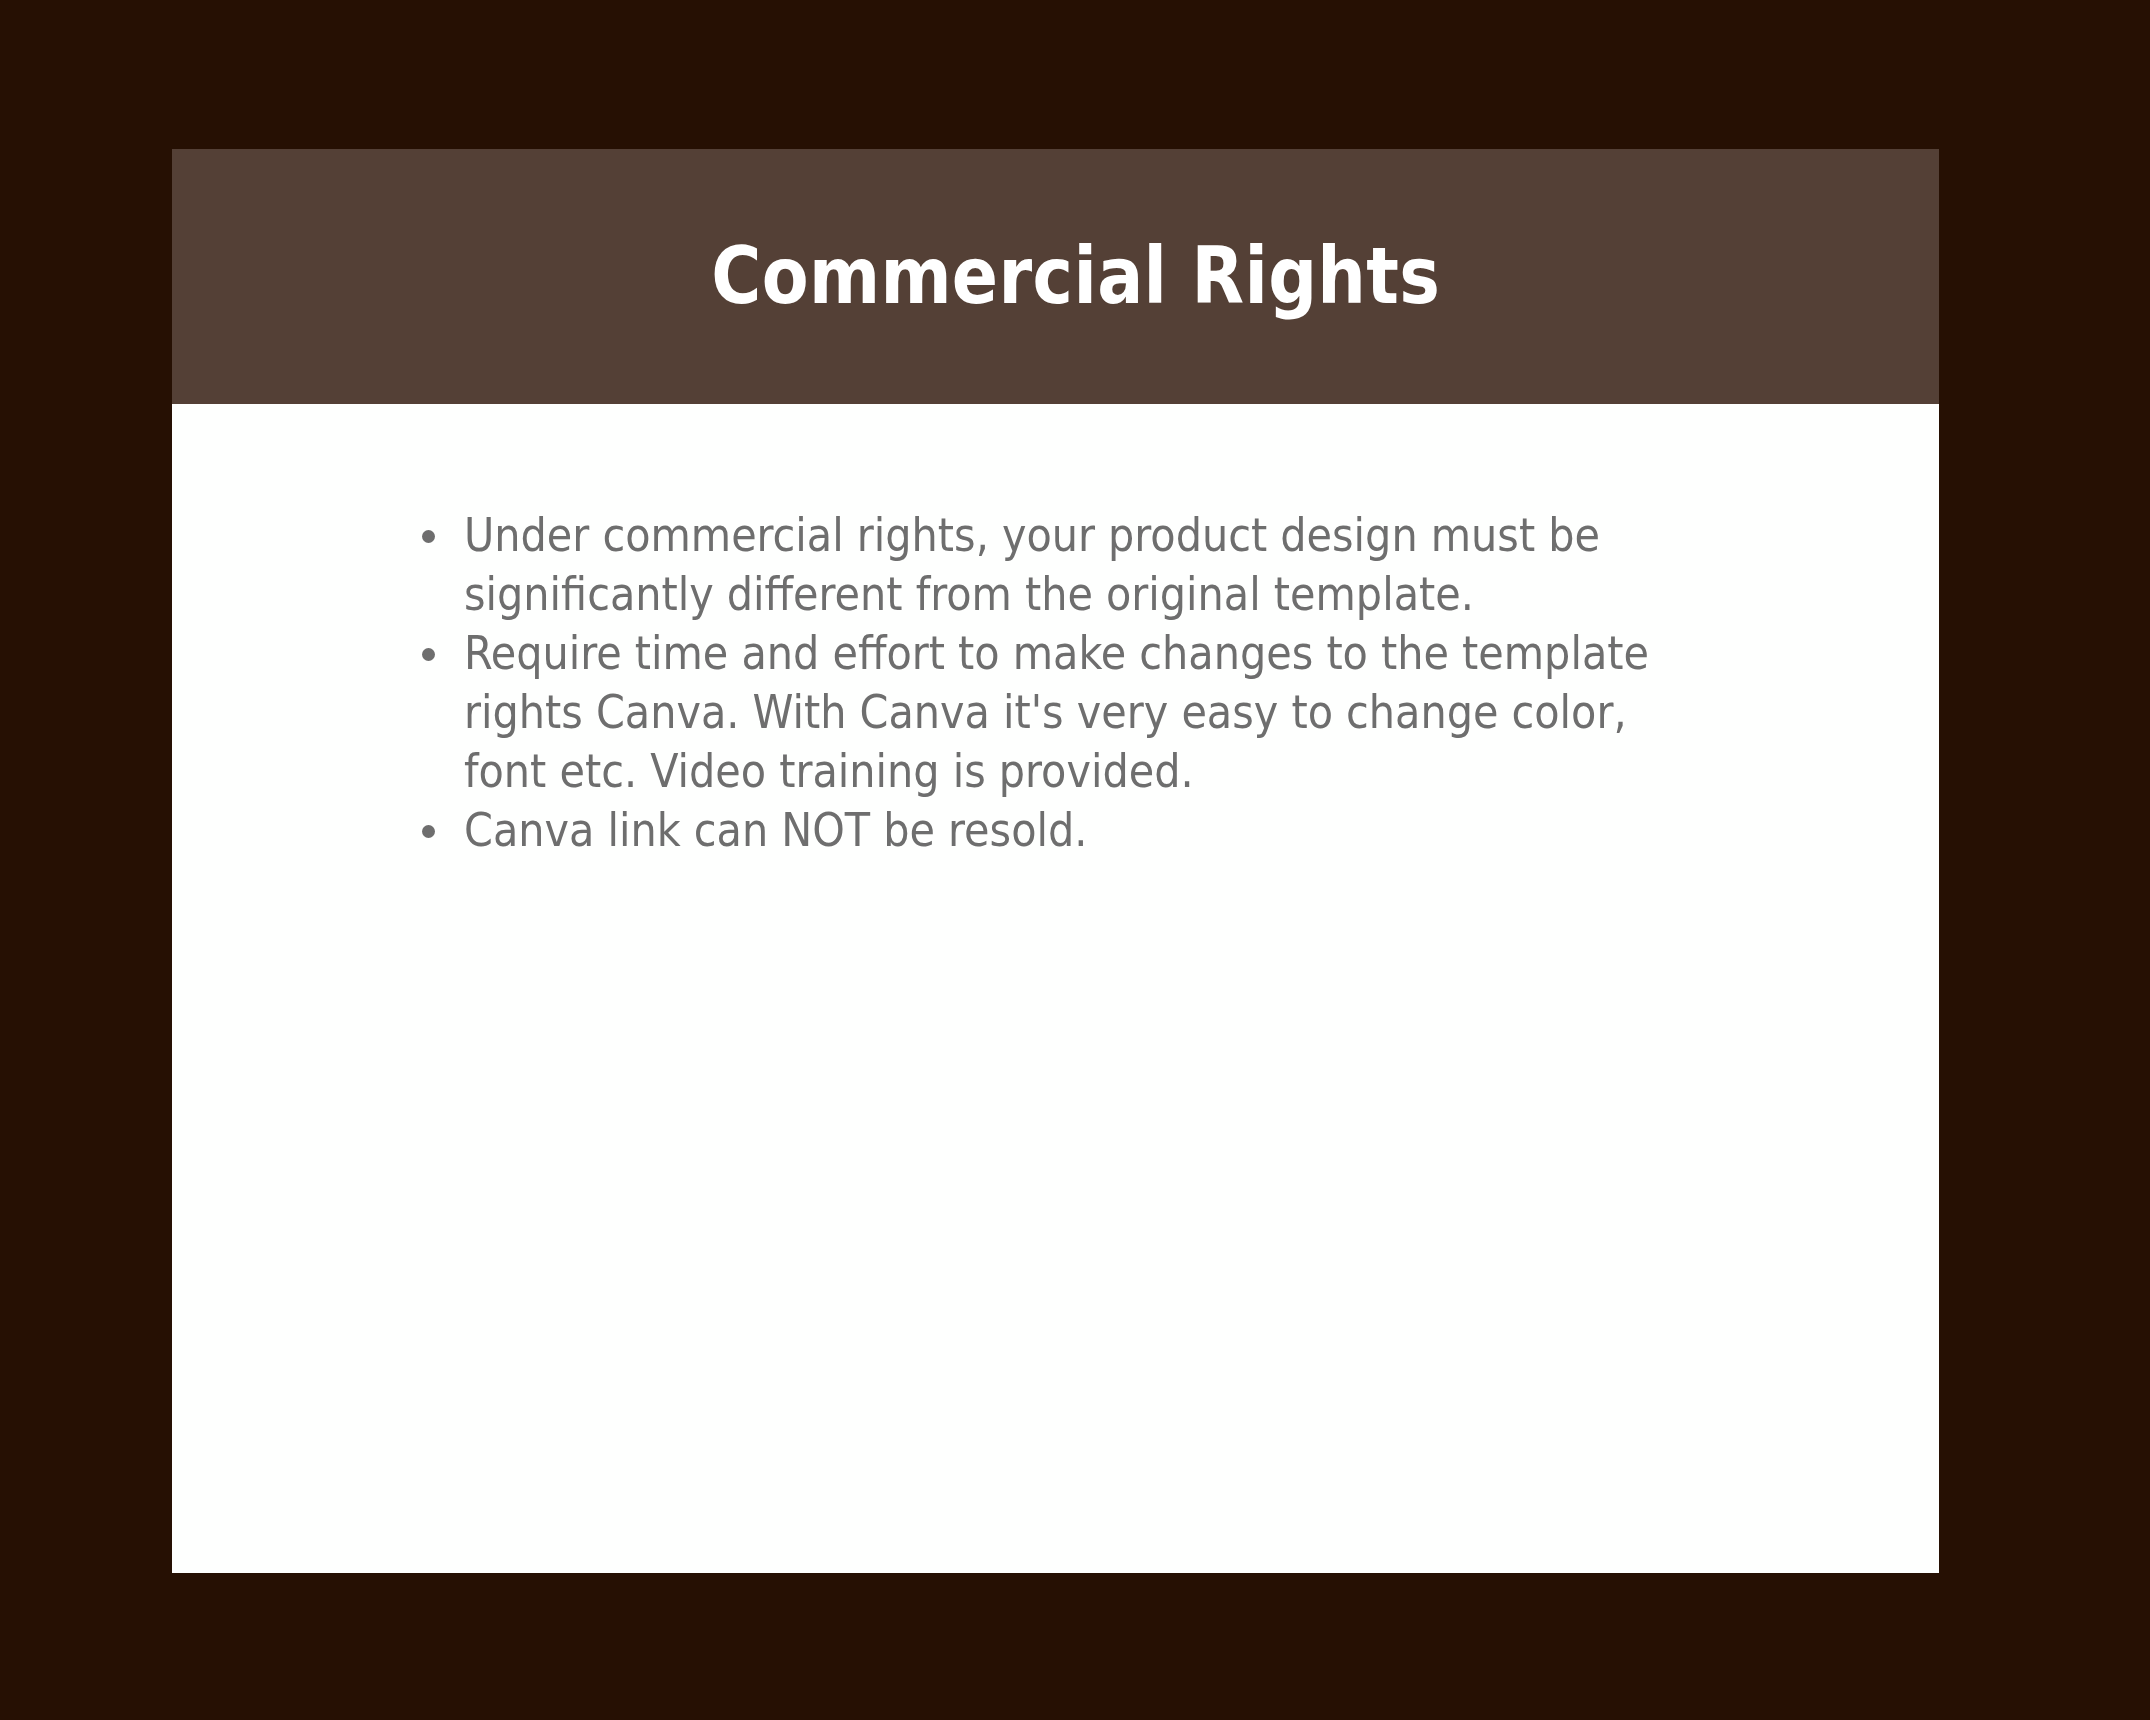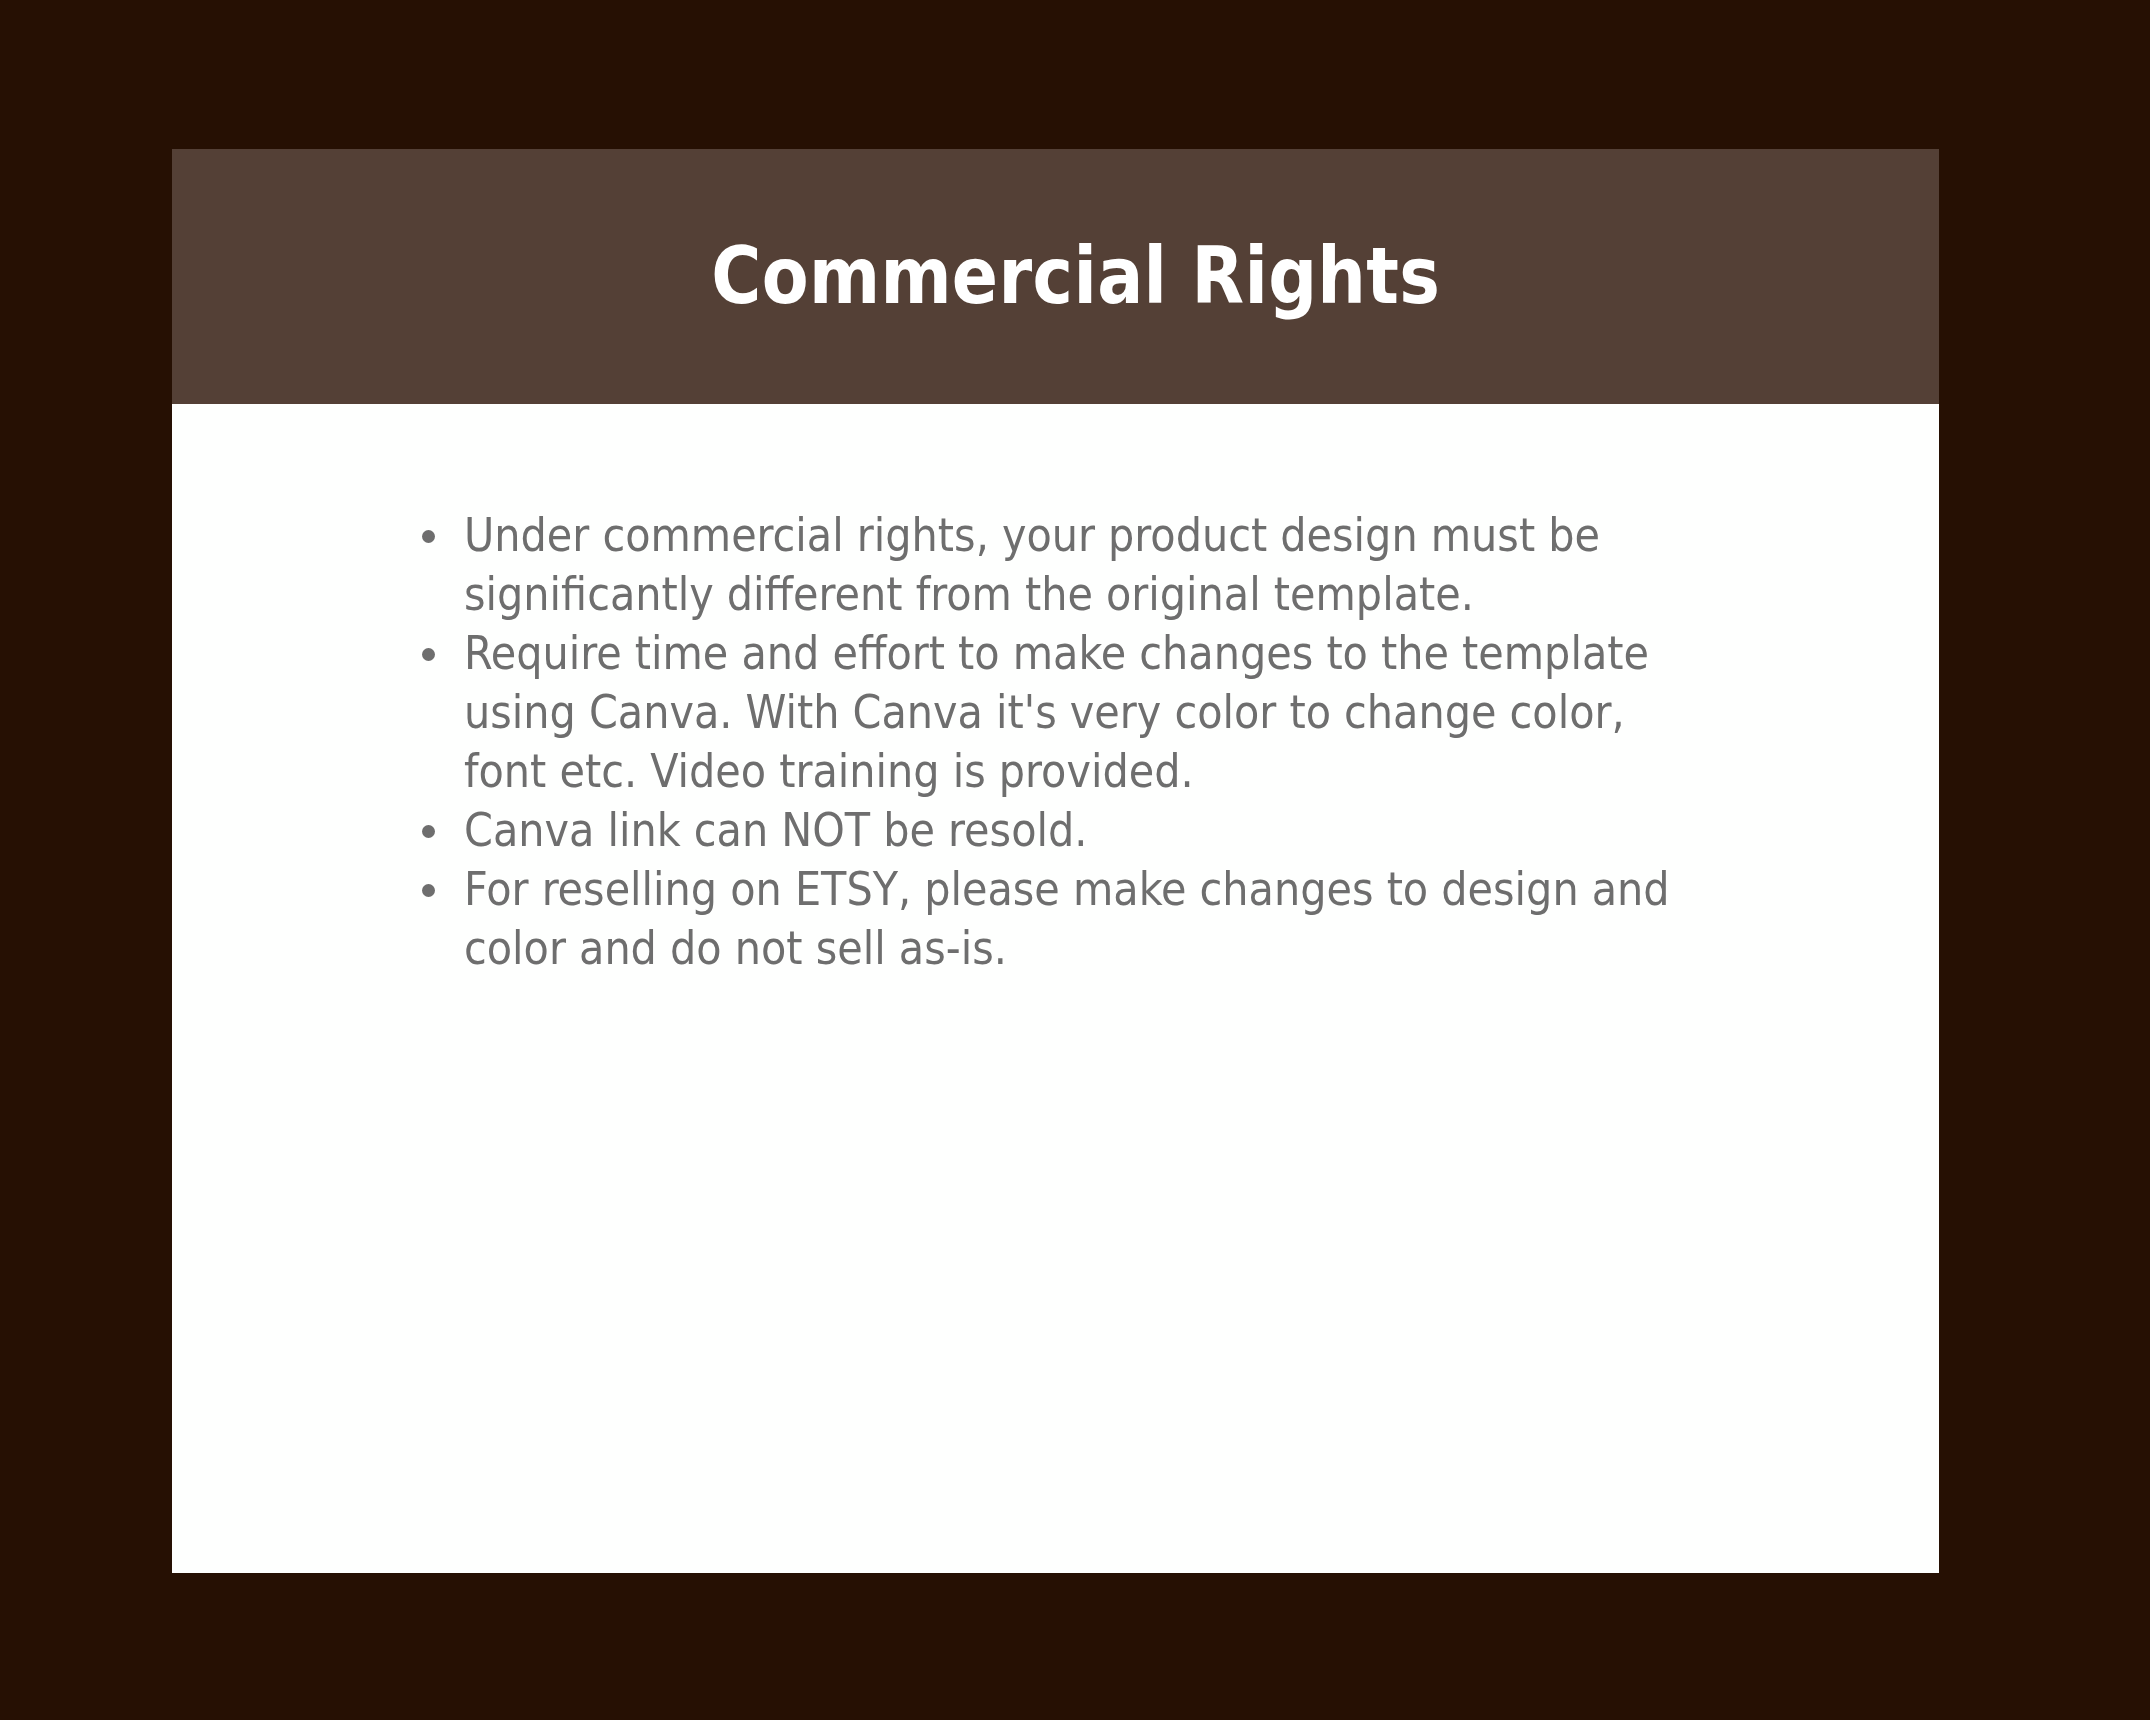--- a/index.html
+++ b/index.html
@@ -85,29 +85,25 @@
     </div>
 
     <div id="card-body">
       <ul id="bullet-list">
         <li>
           <span class="bullet-dot"></span>
           <span>Under commercial rights, your product design must be significantly different from the original template.</span>
         </li>
         <li>
           <span class="bullet-dot"></span>
-          <span>Require time and effort to make changes to the template using Canva. With Canva it's very color to change color, font etc. Video training is provided.</span>
+          <span>Require time and effort to make changes to the template rights Canva. With Canva it's very easy to change color, font etc. Video training is provided.</span>
         </li>
         <li>
           <span class="bullet-dot"></span>
           <span>Canva link can NOT be resold.</span>
-        </li>
-        <li>
-          <span class="bullet-dot"></span>
-          <span>For reselling on ETSY, please make changes to design and color and do not sell as-is.</span>
         </li>
       </ul>
     </div>
 
   </div>
 
 </div>
 
 
 </body></html>

